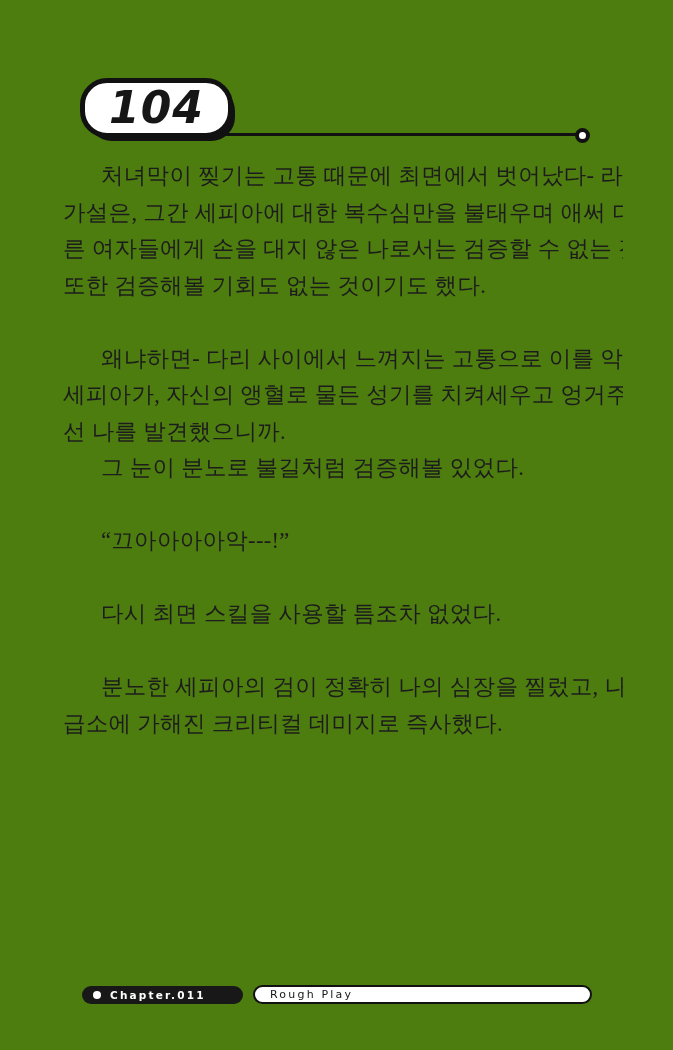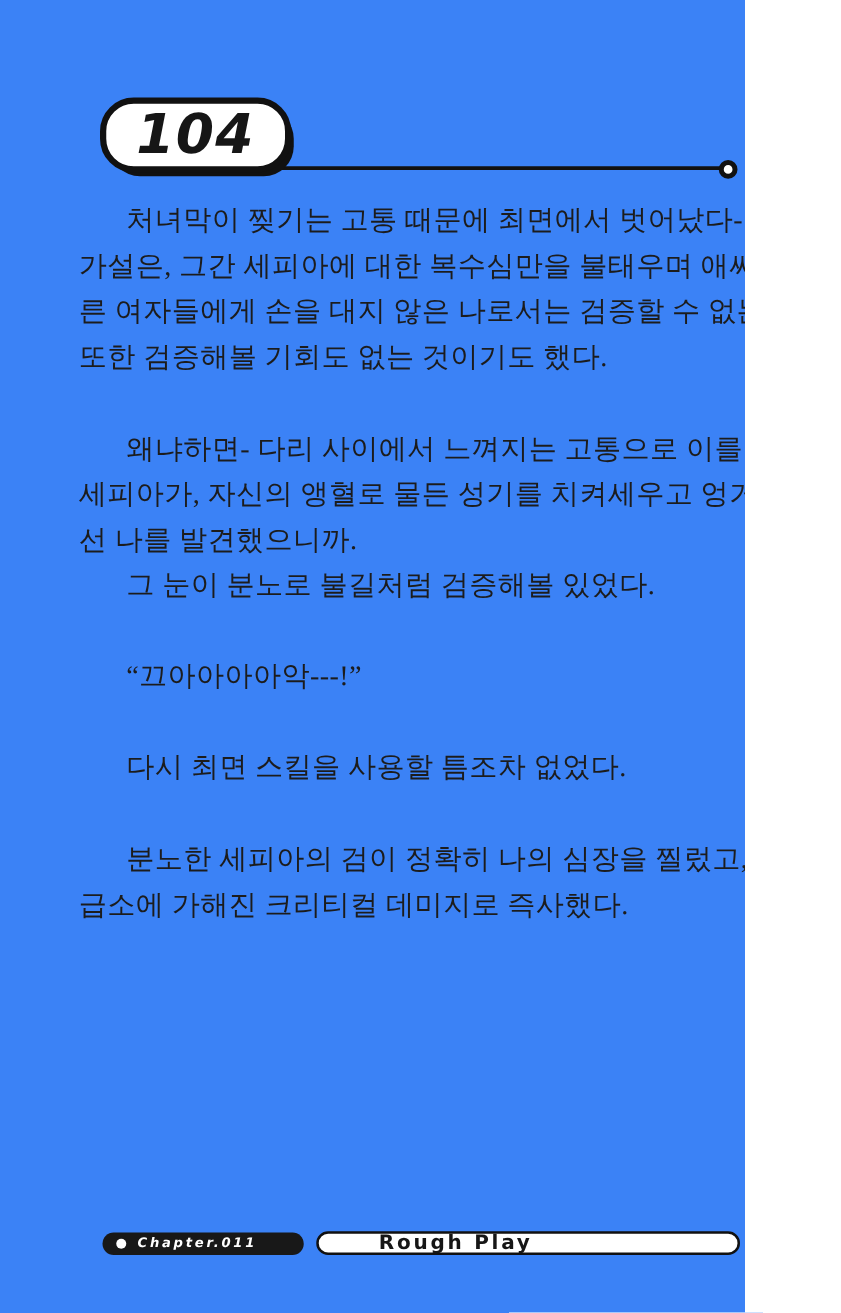--- a/index.html
+++ b/index.html
@@ -2,23 +2,23 @@
 <html><head>
 <meta charset="utf-8">
 <style>
   html, body {
     margin: 0;
     padding: 0;
     background: #ffffff;
   }
   .page {
     position: relative;
-    width: 596px;
+    width: 673px;
     height: 1050px;
-    background: #3b82f6;
+    background: #4d7c0f;
     overflow: hidden;
     font-family: "Liberation Serif", "DejaVu Serif", serif;
     color: #1c1c1c;
   }
 
   
   .badge {
     position: absolute;
     left: 80px;
     top: 78px;
@@ -108,45 +108,43 @@
     flex: 0 0 auto;
   }
   .footer-chapter-label {
     color: #ffffff;
     font-family: "DejaVu Sans", sans-serif;
     font-size: 10.5px;
     font-weight: bold;
     letter-spacing: 2.2px;
     white-space: nowrap;
     transform: translateY(-0.5px);
-    font-style: italic;
   }
   .footer-title {
     position: absolute;
     left: 253px;
     top: 985px;
     width: 339px;
     height: 19px;
     background: #ffffff;
     border: 2.5px solid #111111;
     border-radius: 11px;
     box-sizing: border-box;
     display: flex;
     align-items: center;
     padding-left: 15px;
   }
   .footer-title-label {
     color: #161616;
     font-family: "DejaVu Sans", sans-serif;
-    font-size: 16px;
-    font-weight: bold;
+    font-size: 11px;
+    font-weight: normal;
     letter-spacing: 2.2px;
     white-space: nowrap;
     transform: translateY(-0.5px);
-    margin-left: 33px;
   }
 </style>
 </head>
 <body>
 
 <div class="page">
 
   <div class="badge">
     <span class="badge-num">104</span>
   </div>

